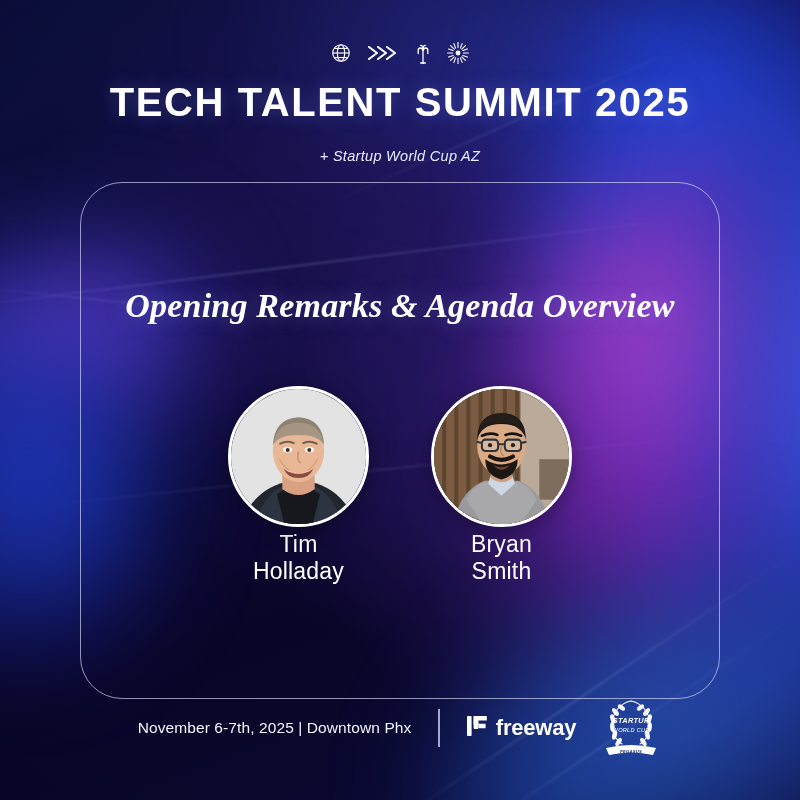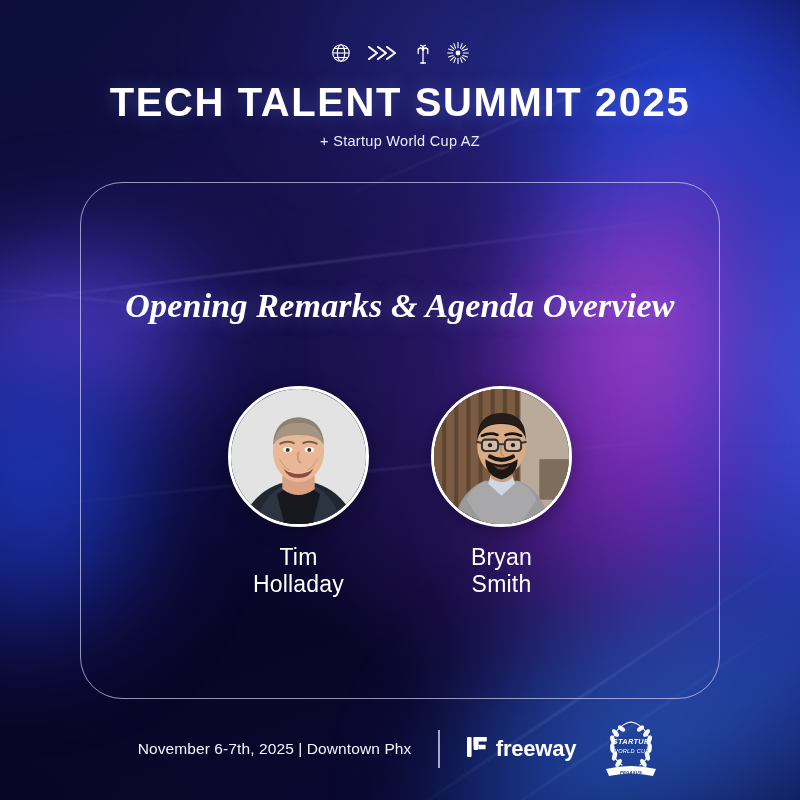--- a/index.html
+++ b/index.html
@@ -94,23 +94,24 @@
   }
   .icon-row svg { display:block; }
 
   .event-title {
     margin-top:12px;
     font-size:40px; font-weight:bold; letter-spacing:1.6px;
     color:#ffffff; line-height:1;
     text-shadow:0 0 18px rgba(120,150,255,.35);
   }
   .event-subtitle {
-    margin-top:11px;
+    margin-top:26px;
     font-size:14.5px; font-weight:400; letter-spacing:.3px;
     color:#e8ecff;
+    font-style:italic;
   }
 
   
   .card {
     position:absolute;
     left:80px; top:182px;
     width:640px; height:517px;
     border:1.4px solid rgba(214,216,246,.68);
     border-radius:42px;
   }
@@ -136,29 +137,29 @@
     width:141px; height:141px; margin:0 auto;
     border-radius:50%;
     border:3px solid #ffffff;
     overflow:hidden;
     position:relative;
     box-shadow:0 4px 20px rgba(0,0,0,.35);
   }
   .avatar svg { display:block; width:100%; height:100%; }
 
   .speaker-name {
-    margin-top:17px;
+    margin-top:4px;
     font-size:23px; font-weight:400; line-height:1.16;
     color:#ffffff; letter-spacing:.2px;
     white-space:pre-line;
   }
 
   
   .footer {
-    position:absolute; left:0; top:714px; width:800px;
+    position:absolute; left:0; top:693px; width:800px;
     display:flex; justify-content:center; align-items:center;
     gap:0;
   }
   .footer-date {
     font-size:15.5px; color:#f2f4ff; letter-spacing:.1px; white-space:nowrap;
   }
   .footer-divider {
     width:1.4px; height:38px; margin:0 27px;
     background:rgba(216,220,250,.75);
   }

